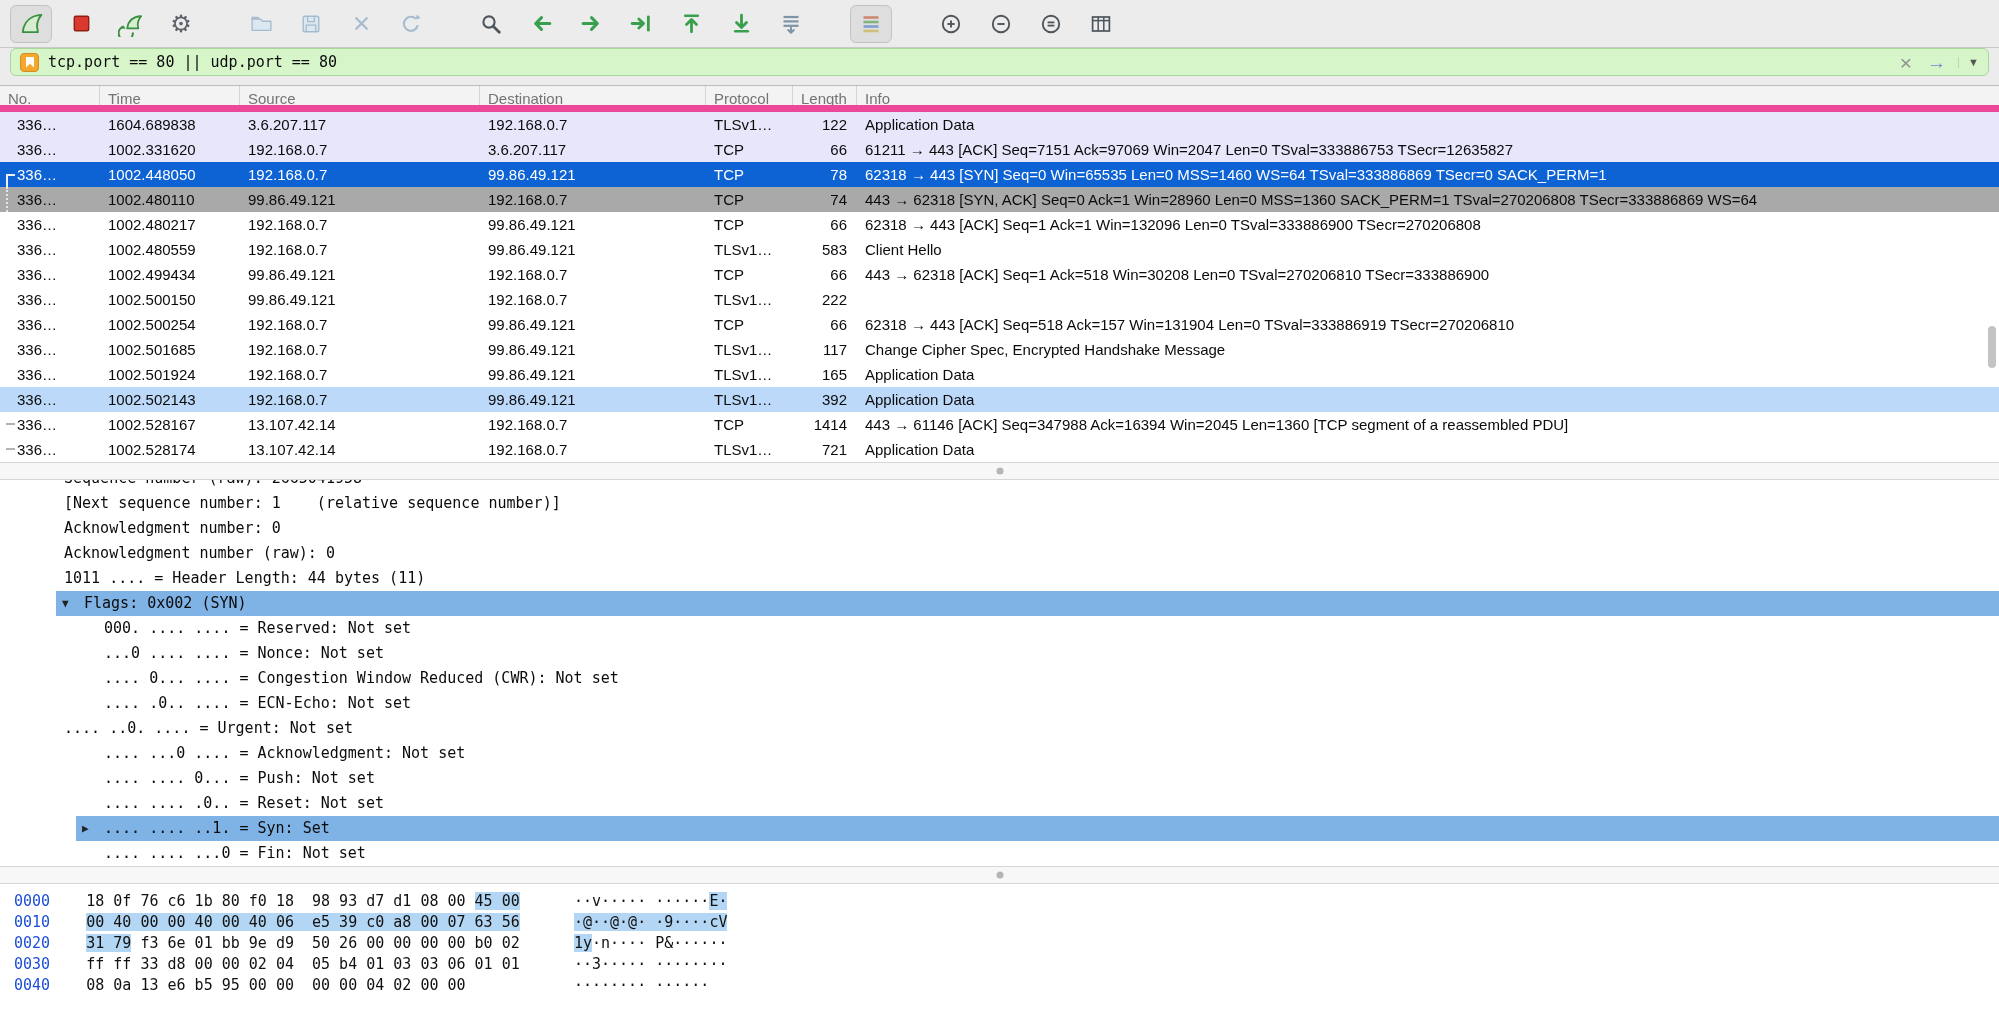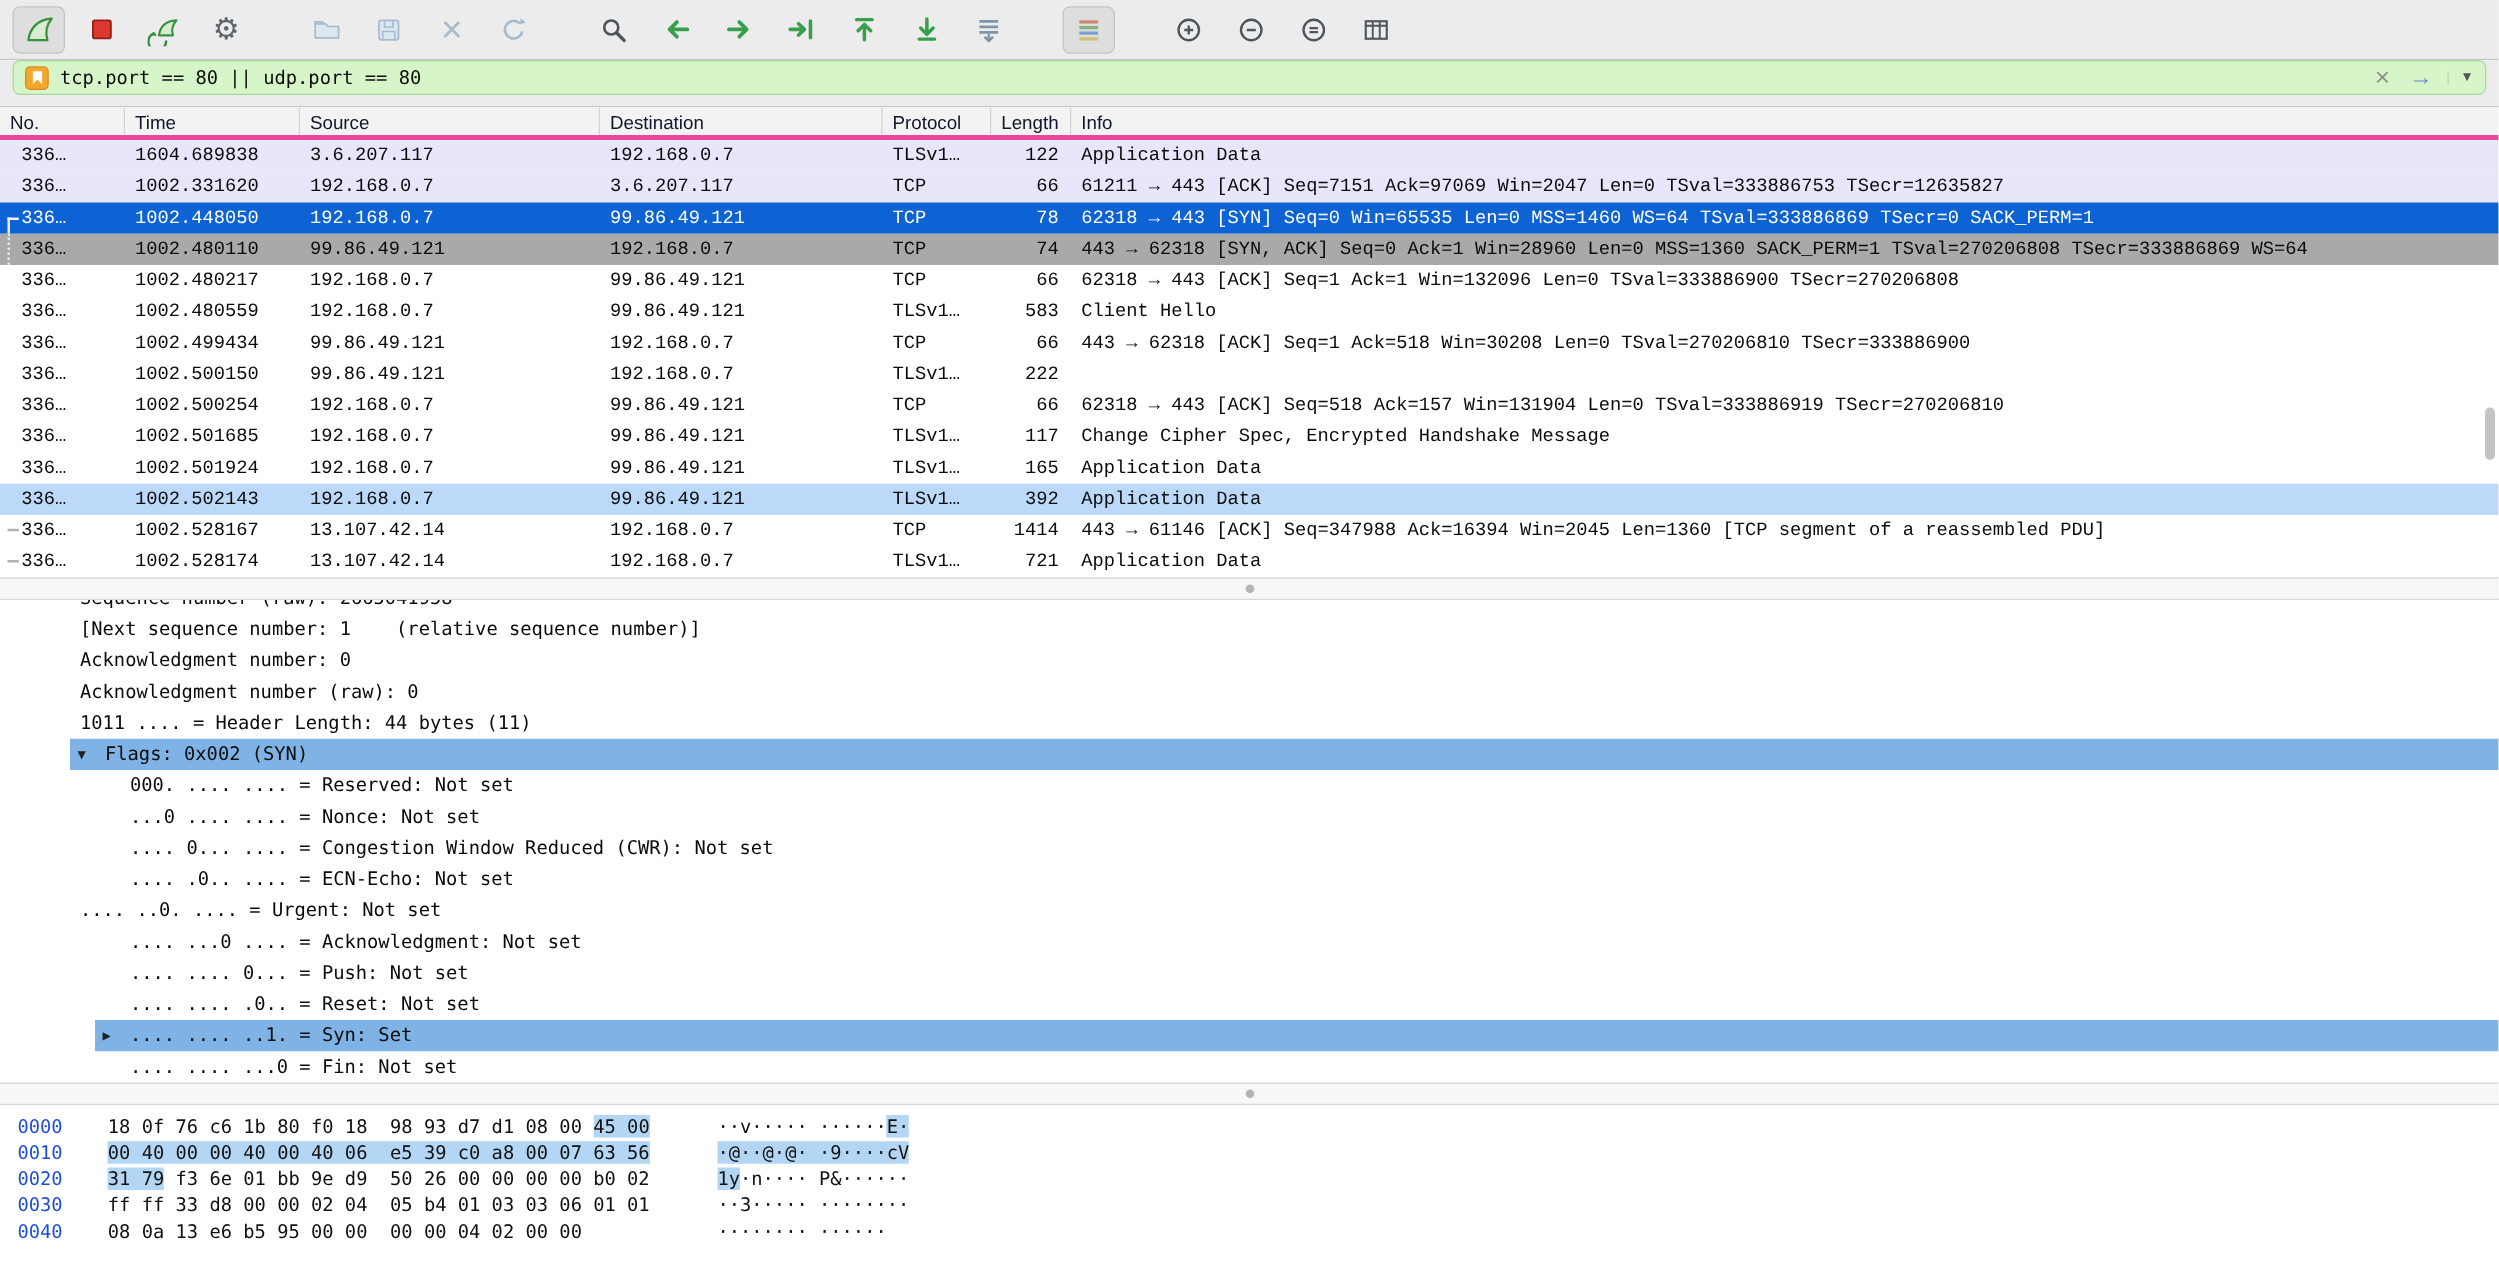--- a/index.html
+++ b/index.html
@@ -26,29 +26,29 @@
   .bookmark::after{content:"";position:absolute;left:5px;top:3px;width:8px;height:11px;
     background:#fff;clip-path:polygon(0 0,100% 0,100% 100%,50% 65%,0 100%)}
   .filter-text{flex:1;font-family:"DejaVu Sans Mono",monospace;font-size:15px;color:#0c0c0c;
     white-space:pre;overflow:hidden}
   .f-clear{color:#8f8f8f;font-size:21px;line-height:1;padding:0 3px}
   .f-apply{color:#6f86cf;font-size:19px;font-weight:bold;line-height:1;padding:0 3px}
   .f-chev{color:#555;font-size:11px;line-height:1;padding-left:9px;border-left:1px solid #b9dcab}
 
   
   .packet-list{position:relative;flex:0 0 376px;height:376px;overflow:hidden;background:#fff}
-  .pl-header{display:flex;height:26px;background:#f3f3f3;border-bottom:4px solid #ec4899;
-    font-size:15px;color:#0f172a}
+  .pl-header{display:flex;height:26px;background:#f3f3f3;border-bottom:7px solid #ec4899;
+    font-size:15px;color:#737373}
   .hcell{border-right:1px solid #d4d4d4;padding:4px 0 0 8px;overflow:hidden;
     white-space:nowrap;flex:0 0 auto}
   .col-no{width:100px}.col-time{width:140px}.col-src{width:240px}.col-dst{width:226px}
   .col-proto{width:87px}.col-len{width:64px}
   .col-info{flex:1 1 auto;border-right:none;overflow:hidden}
   .pl-row{display:flex;height:25px;line-height:25px;
-    font-family:Liberation Mono, monospace;font-size:15px;color:#0b0b0b}
+    font-family:Liberation Sans, sans-serif;font-size:15px;color:#0b0b0b}
   .cell{overflow:hidden;white-space:pre;padding-left:8px;flex:0 0 auto}
   .cell.col-len{text-align:right;padding-right:10px;padding-left:0}
   .cell.col-info{flex:1 1 auto}
   .cell.col-no{display:flex;padding-left:4px}
   .gutter{width:13px;flex:0 0 13px;position:relative;display:inline-block}
   .mark{position:absolute;left:2px}
   .mark-start{top:12px;width:9px;height:13px;border-top:2px solid #88889c;border-left:2px solid #88889c}
   .mark-line{top:0;height:25px;border-left:2px dotted #b6b6c6}
   .mark-dash{top:11px;width:9px;border-top:2px solid #b3b3b3}
   .s-lav{background:#e7e6fb}

